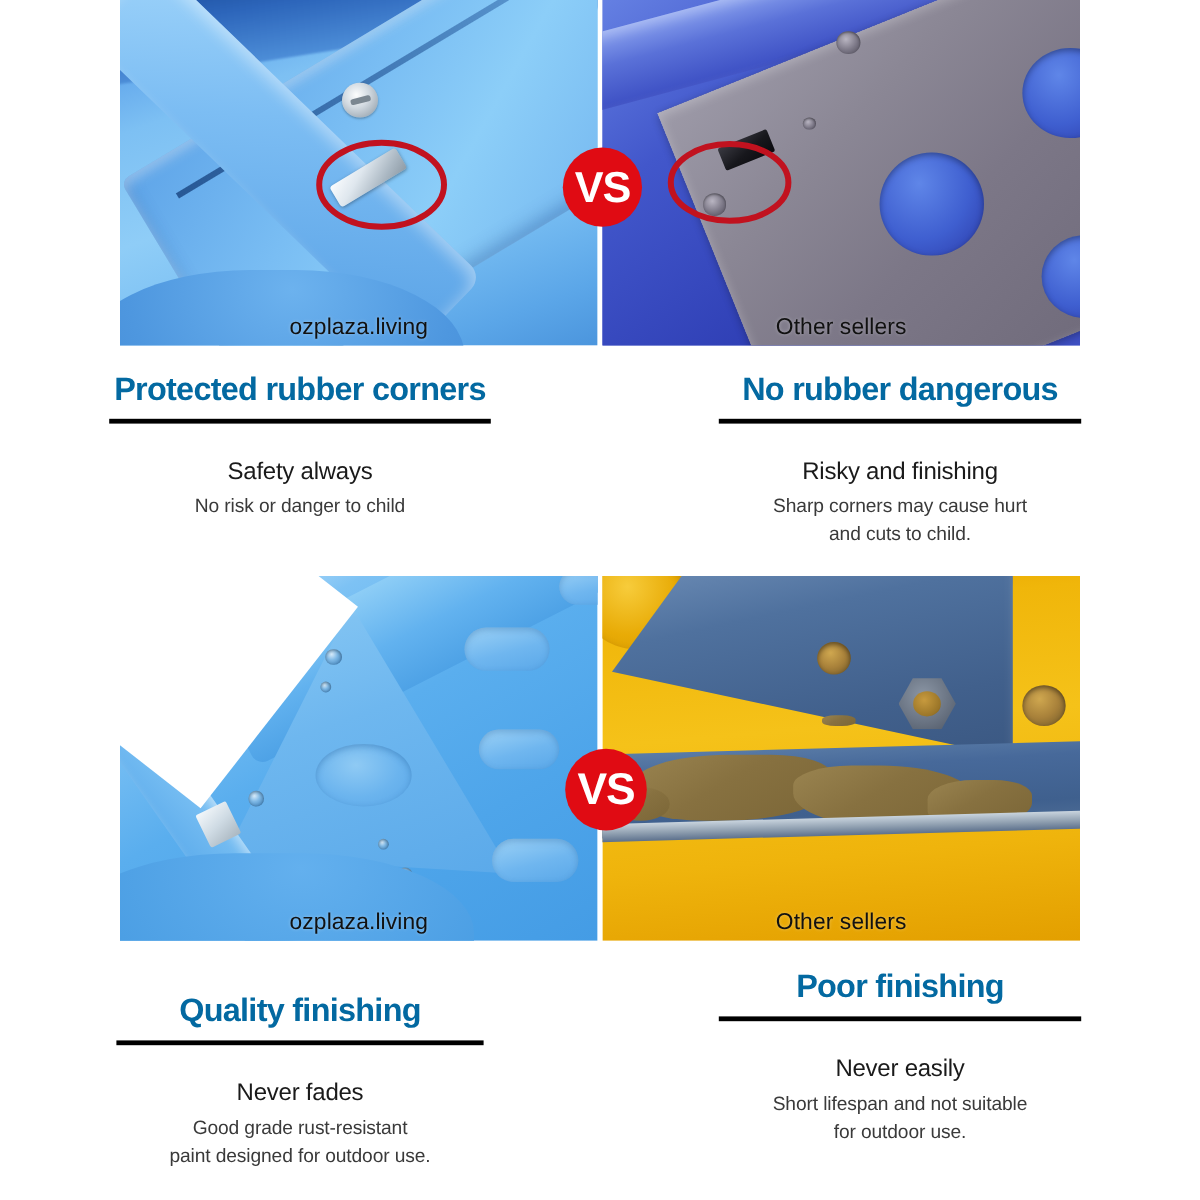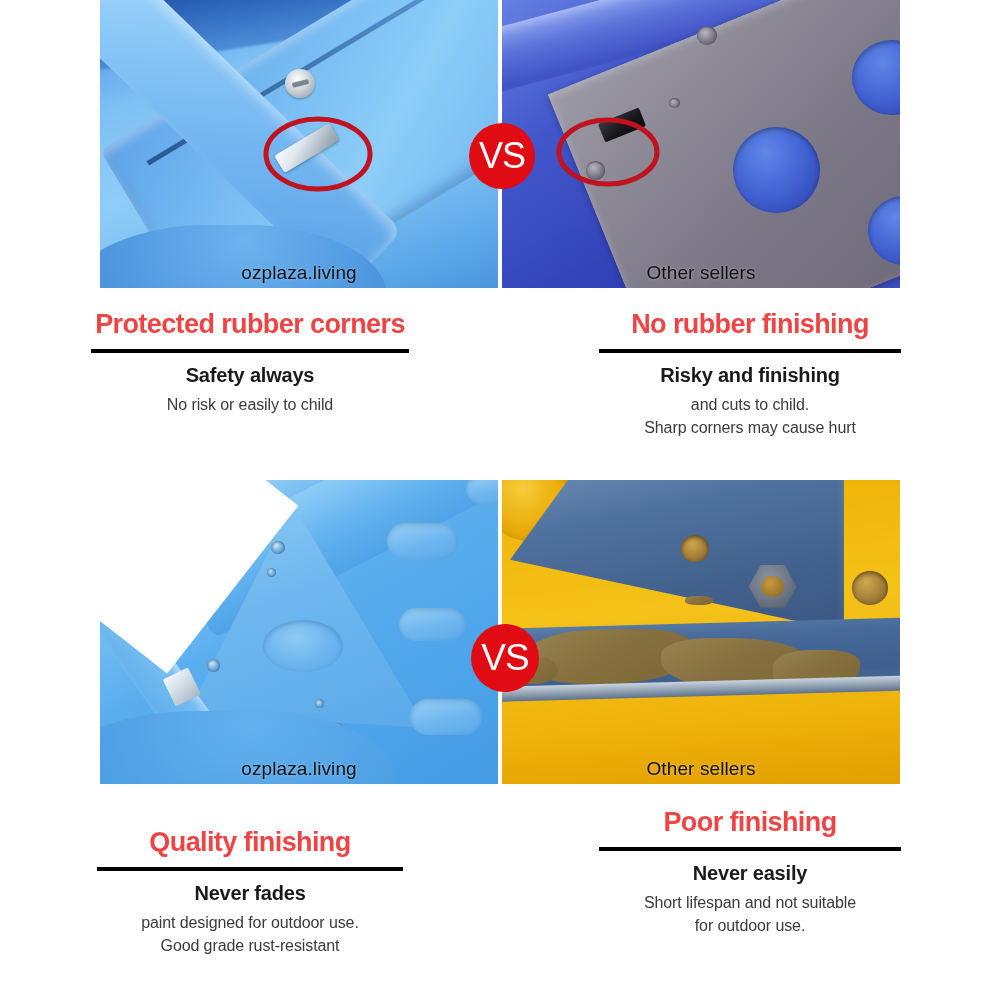--- a/index.html
+++ b/index.html
@@ -24,41 +24,41 @@
     position:absolute;left:0;right:0;bottom:4px;
     text-align:center;
     font-family:"Liberation Sans","DejaVu Sans",sans-serif;
     font-size:19px;color:#111;letter-spacing:.1px;
     text-shadow:0 0 3px rgba(255,255,255,.35);
     z-index:30;white-space:nowrap;
   }
 
   .caption{position:absolute;text-align:center;}
   .heading{
-    font-weight:bold;font-size:27px;color:#ef4444;
+    font-weight:bold;font-size:27px;color:#0369a1;
     letter-spacing:-.6px;line-height:1.05;white-space:nowrap;
     font-stretch:condensed;
   }
   .rule{height:4px;background:#000;margin:11px auto 0;}
   .subhead{
-    font-weight:bold;font-size:20px;color:#1a1a1a;
-    margin-top:11px;letter-spacing:-.2px;white-space:nowrap;
+    font-weight:normal;font-size:20px;color:#1a1a1a;
+    margin-top:29px;letter-spacing:-.2px;white-space:nowrap;
   }
   .desc{
     font-size:16px;color:#3a3a3a;line-height:1.42;
     margin-top:7px;letter-spacing:-.1px;
   }
   .desc span{display:block;}
 
   
   .vs{
     position:absolute;border-radius:50%;
     background:#e00b13;
     display:flex;align-items:center;justify-content:center;
-    color:#fff;font-weight:normal;letter-spacing:-1px;
+    color:#fff;font-weight:bold;letter-spacing:-1px;
     z-index:60;
   }
 
   
   .annot{position:absolute;z-index:25;}
   .annot svg{display:block;}
 
   
   .p1-bg{
     position:absolute;inset:0;
@@ -281,21 +281,21 @@
         </svg>
       </div>
       <div class="watermark">ozplaza.living</div>
     </div>
 
     <div class="caption" style="left:20px;top:310px;width:460px;">
       <div class="heading">Protected rubber corners</div>
       <div class="rule" style="width:318px;"></div>
       <div class="subhead">Safety always</div>
       <div class="desc">
-        <span>No risk or easily to child</span>
+        <span>No risk or danger to child</span>
       </div>
     </div>
   </div>
 
   <div class="block" style="left:500px;top:0;width:500px;height:480px;">
 
     <div class="photo" style="left:2px;top:0;width:398px;height:288px;">
       <div class="scene">
         <div class="p2-bg"></div>
         <div class="p2-table"></div>
@@ -311,26 +311,26 @@
       </div>
       <div class="annot" style="left:50px;top:112px;">
         <svg width="112" height="80" viewBox="0 0 112 80">
           <ellipse cx="56" cy="40" rx="49" ry="32" fill="none" stroke="#c1121f" stroke-width="5"></ellipse>
         </svg>
       </div>
       <div class="watermark">Other sellers</div>
     </div>
 
     <div class="caption" style="left:20px;top:310px;width:460px;">
-      <div class="heading">No rubber finishing</div>
+      <div class="heading">No rubber dangerous</div>
       <div class="rule" style="width:302px;"></div>
       <div class="subhead">Risky and finishing</div>
       <div class="desc">
+        <span>Sharp corners may cause hurt</span>
         <span>and cuts to child.</span>
-        <span>Sharp corners may cause hurt</span>
       </div>
     </div>
   </div>
 
   <div class="block" style="left:0;top:480px;width:500px;height:520px;">
 
     <div class="photo" style="left:100px;top:0;width:398px;height:304px;">
       <div class="scene">
         <div class="p3-bg"></div>
         <div class="p3-top"></div>
@@ -351,22 +351,22 @@
         <div class="p3-cap"></div>
       </div>
       <div class="watermark">ozplaza.living</div>
     </div>
 
     <div class="caption" style="left:20px;top:348px;width:460px;">
       <div class="heading">Quality finishing</div>
       <div class="rule" style="width:306px;"></div>
       <div class="subhead">Never fades</div>
       <div class="desc">
+        <span>Good grade rust-resistant</span>
         <span>paint designed for outdoor use.</span>
-        <span>Good grade rust-resistant</span>
       </div>
     </div>
   </div>
 
   <div class="block" style="left:500px;top:480px;width:500px;height:520px;">
 
     <div class="photo" style="left:2px;top:0;width:398px;height:304px;">
       <div class="scene">
         <div class="p4-bg"></div>
         <div class="p4-cup" style="left:-4%;top:-6%;width:22%;height:26%;"></div>

